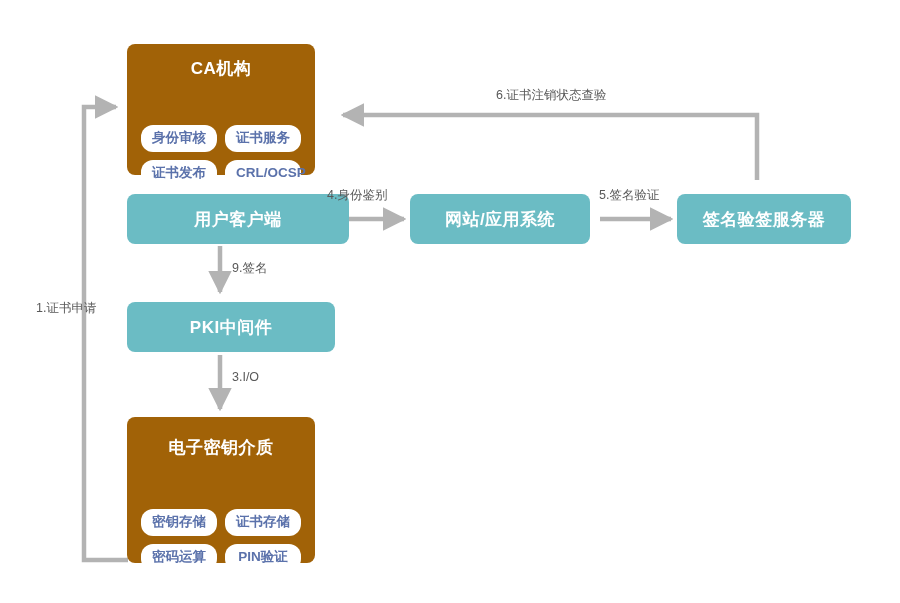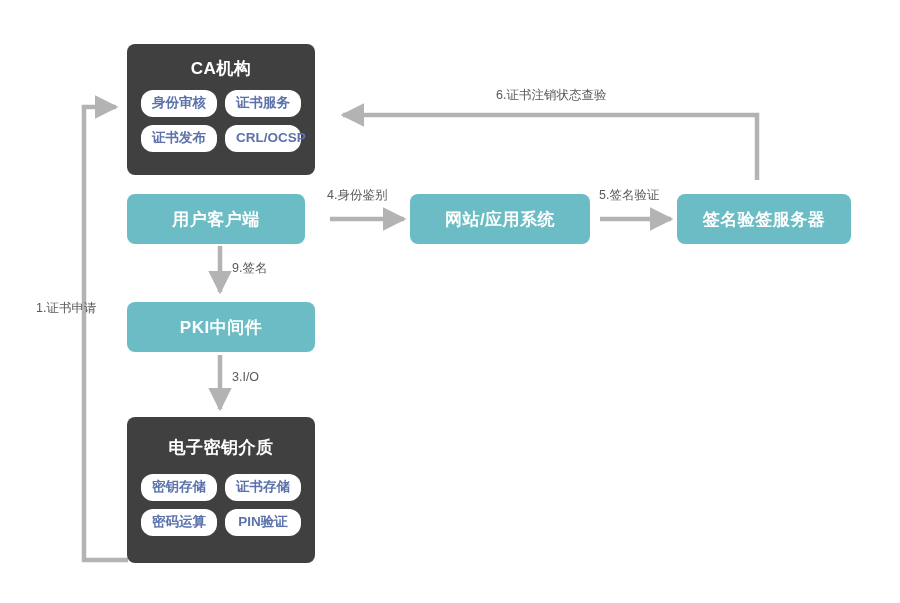--- a/index.html
+++ b/index.html
@@ -19,21 +19,22 @@
     border-radius: 8px;
     display: flex;
     flex-direction: column;
     align-items: center;
   }
   .node.teal {
     background: #6bbcc4;
     justify-content: center;
   }
   .node.purple {
-    background: #404040;
+    background: #a16207;
+    gap: 35px;
   }
   .node-title {
     color: #ffffff;
     font-weight: bold;
     font-size: 17px;
     letter-spacing: .5px;
     line-height: 1;
     text-align: center;
   }
   .node.purple .node-title {
@@ -116,25 +117,25 @@
   <div class="node purple" style="left:127px; top:44px; width:188px; height:131px;">
     <div class="node-title">CA机构</div>
     <div class="pill-grid">
       <div class="pill">身份审核</div>
       <div class="pill">证书服务</div>
       <div class="pill">证书发布</div>
       <div class="pill">CRL/OCSP</div>
     </div>
   </div>
 
-  <div class="node teal" style="left:127px; top:194px; width:178px; height:50px;">
+  <div class="node teal" style="left:127px; top:194px; width:222px; height:50px;">
     <div class="node-title">用户客户端</div>
   </div>
 
-  <div class="node teal" style="left:127px; top:302px; width:188px; height:50px;">
+  <div class="node teal" style="left:127px; top:302px; width:208px; height:50px;">
     <div class="node-title">PKI中间件</div>
   </div>
 
   <div class="node purple" style="left:127px; top:417px; width:188px; height:146px;">
     <div class="node-title" style="margin-top:22px; margin-bottom:18px;">电子密钥介质</div>
     <div class="pill-grid">
       <div class="pill">密钥存储</div>
       <div class="pill">证书存储</div>
       <div class="pill">密码运算</div>
       <div class="pill">PIN验证</div>

